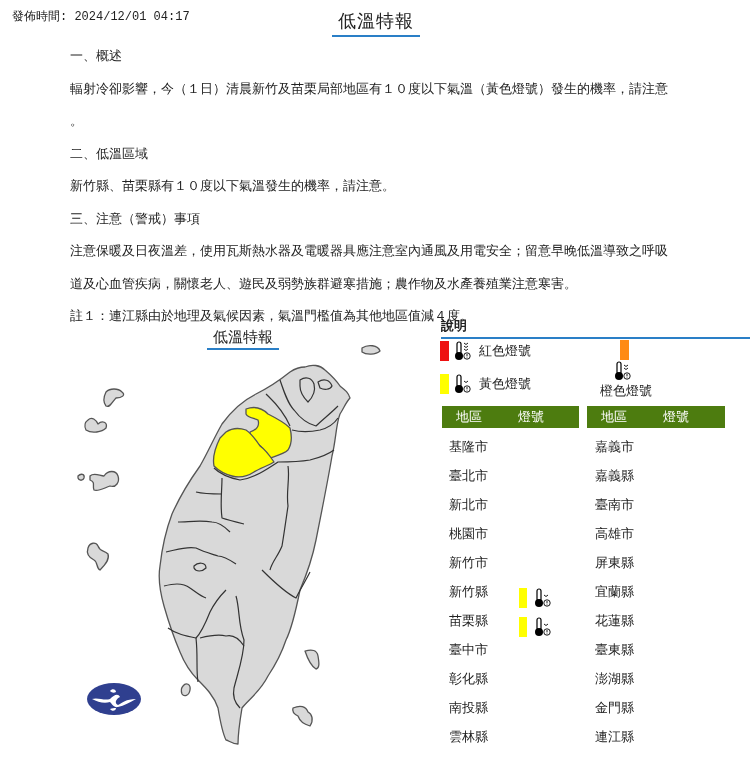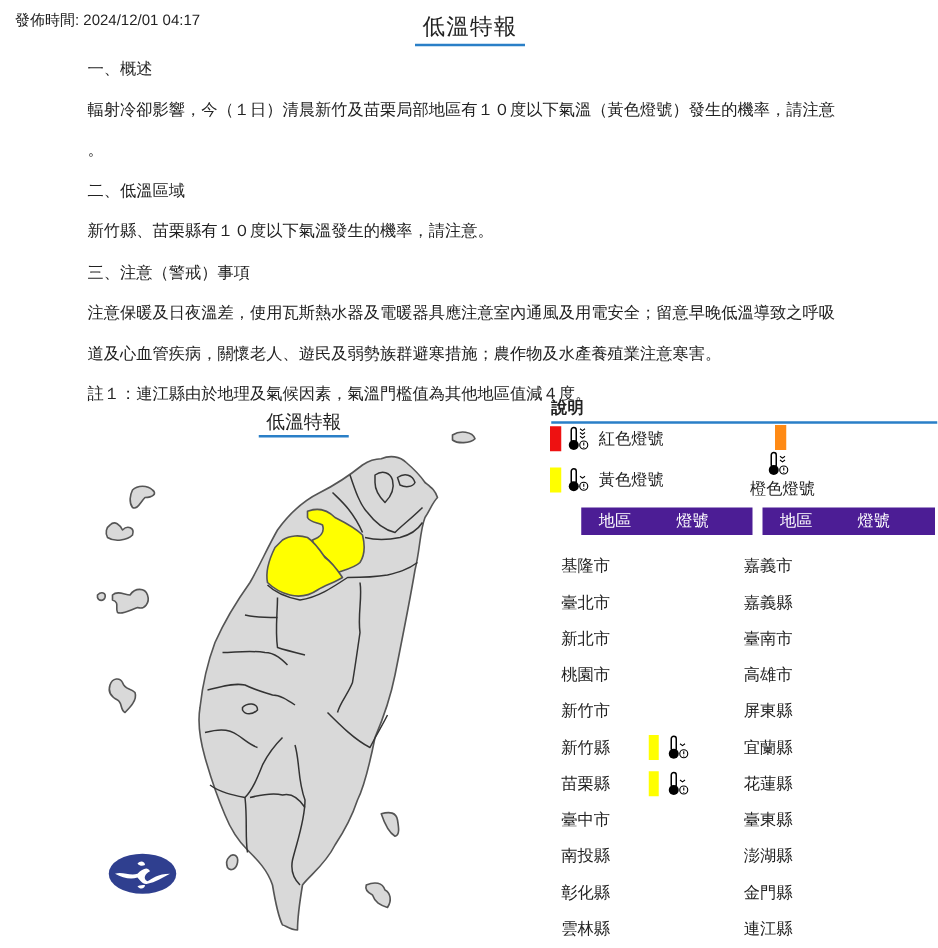--- a/index.html
+++ b/index.html
@@ -1,30 +1,30 @@
 <!DOCTYPE html>
 <html><head>
 <meta charset="utf-8">
 <style>
   html, body { margin: 0; padding: 0; background: #ffffff; }
   body { width: 750px; height: 758px; position: relative; overflow: hidden;
          font-family: "DejaVu Sans", "Liberation Sans", sans-serif; color: #222; }
   .abs { position: absolute; }
-  .pubtime { left: 12px; top: 8px; font-size: 12px; color: #222; font-family: Liberation Sans, sans-serif; }
+  .pubtime { left: 12px; top: 8px; font-size: 12px; color: #222; font-family: Liberation Mono, monospace; }
   .main-title { left: 332px; top: 9px; font-size: 18px; color: #222; padding: 0 6px 2px 6px; border-bottom: 2px solid #2a7fc7; letter-spacing: 1px; }
   .body-text { left: 58px; top: 34px; width: 650px; font-size: 13px; line-height: 20.5px; color: #222; }
   .body-text p { margin: 12px; white-space: nowrap; }
   .map-title { left: 207px; top: 328px; font-size: 15px; color: #222; padding: 0 6px 1px 6px; border-bottom: 2px solid #2a7fc7; }
   .legend-head { left: 441px; top: 317px; width: 309px; font-size: 13px; border-bottom: 2px solid #2a7fc7; padding-bottom: 2px; font-weight: bold; }
   .legend-item { display: flex; align-items: center; font-size: 13px; }
   .swatch { width: 9px; height: 20px; margin-right: 4px; }
   .thermo { width: 20px; height: 22px; margin-right: 6px; }
-  .tbl-head { top: 406px; height: 22px; background: #4c1d95; color: #fff; font-size: 13px; display: flex; align-items: center; margin-left: 23px; }
+  .tbl-head { top: 406px; height: 22px; background: #4d7c0f; color: #fff; font-size: 13px; display: flex; align-items: center; }
   .tbl-head span { display: inline-block; }
-  .row { font-size: 13px; color: #222; height: 29px; display: flex; align-items: center; }
+  .row { font-size: 13px; color: #222; height: 29px; display: flex; }
   .row .name { width: 70px; }
   .row .ind { display: flex; align-items: center; }
   .row .ind .sw { width: 8px; height: 20px; background: #ffff00; margin-right: 6px; }
 </style>
 </head>
 <body>
 
 <div class="abs pubtime">發佈時間: 2024/12/01 04:17</div>
 <div class="abs main-title">低溫特報</div>
 
@@ -178,26 +178,26 @@
         <path d="M11,8 l2,1.5 l2,-1.5" stroke="#000" stroke-width="0.9" fill="none"></path>
         <circle cx="14" cy="16" r="3.2" fill="none" stroke="#000" stroke-width="0.9"></circle>
         <path d="M14,14 v2.4 M14,17.5 v0.6" stroke="#000" stroke-width="0.9"></path>
       </svg>
     </span>
   </div>
   <div class="row">
       <span class="name">臺中市</span>
     </div>
   <div class="row">
+      <span class="name">彰化縣</span>
+    </div>
+  <div class="row">
       <span class="name">南投縣</span>
     </div>
   <div class="row">
-      <span class="name">彰化縣</span>
-    </div>
-  <div class="row">
       <span class="name">雲林縣</span>
     </div>
 </div>
 
 <div class="abs" style="left:595px;top:438px;">
   <div class="row">
       <span class="name">嘉義市</span>
     </div>
   <div class="row">
       <span class="name">嘉義縣</span>

